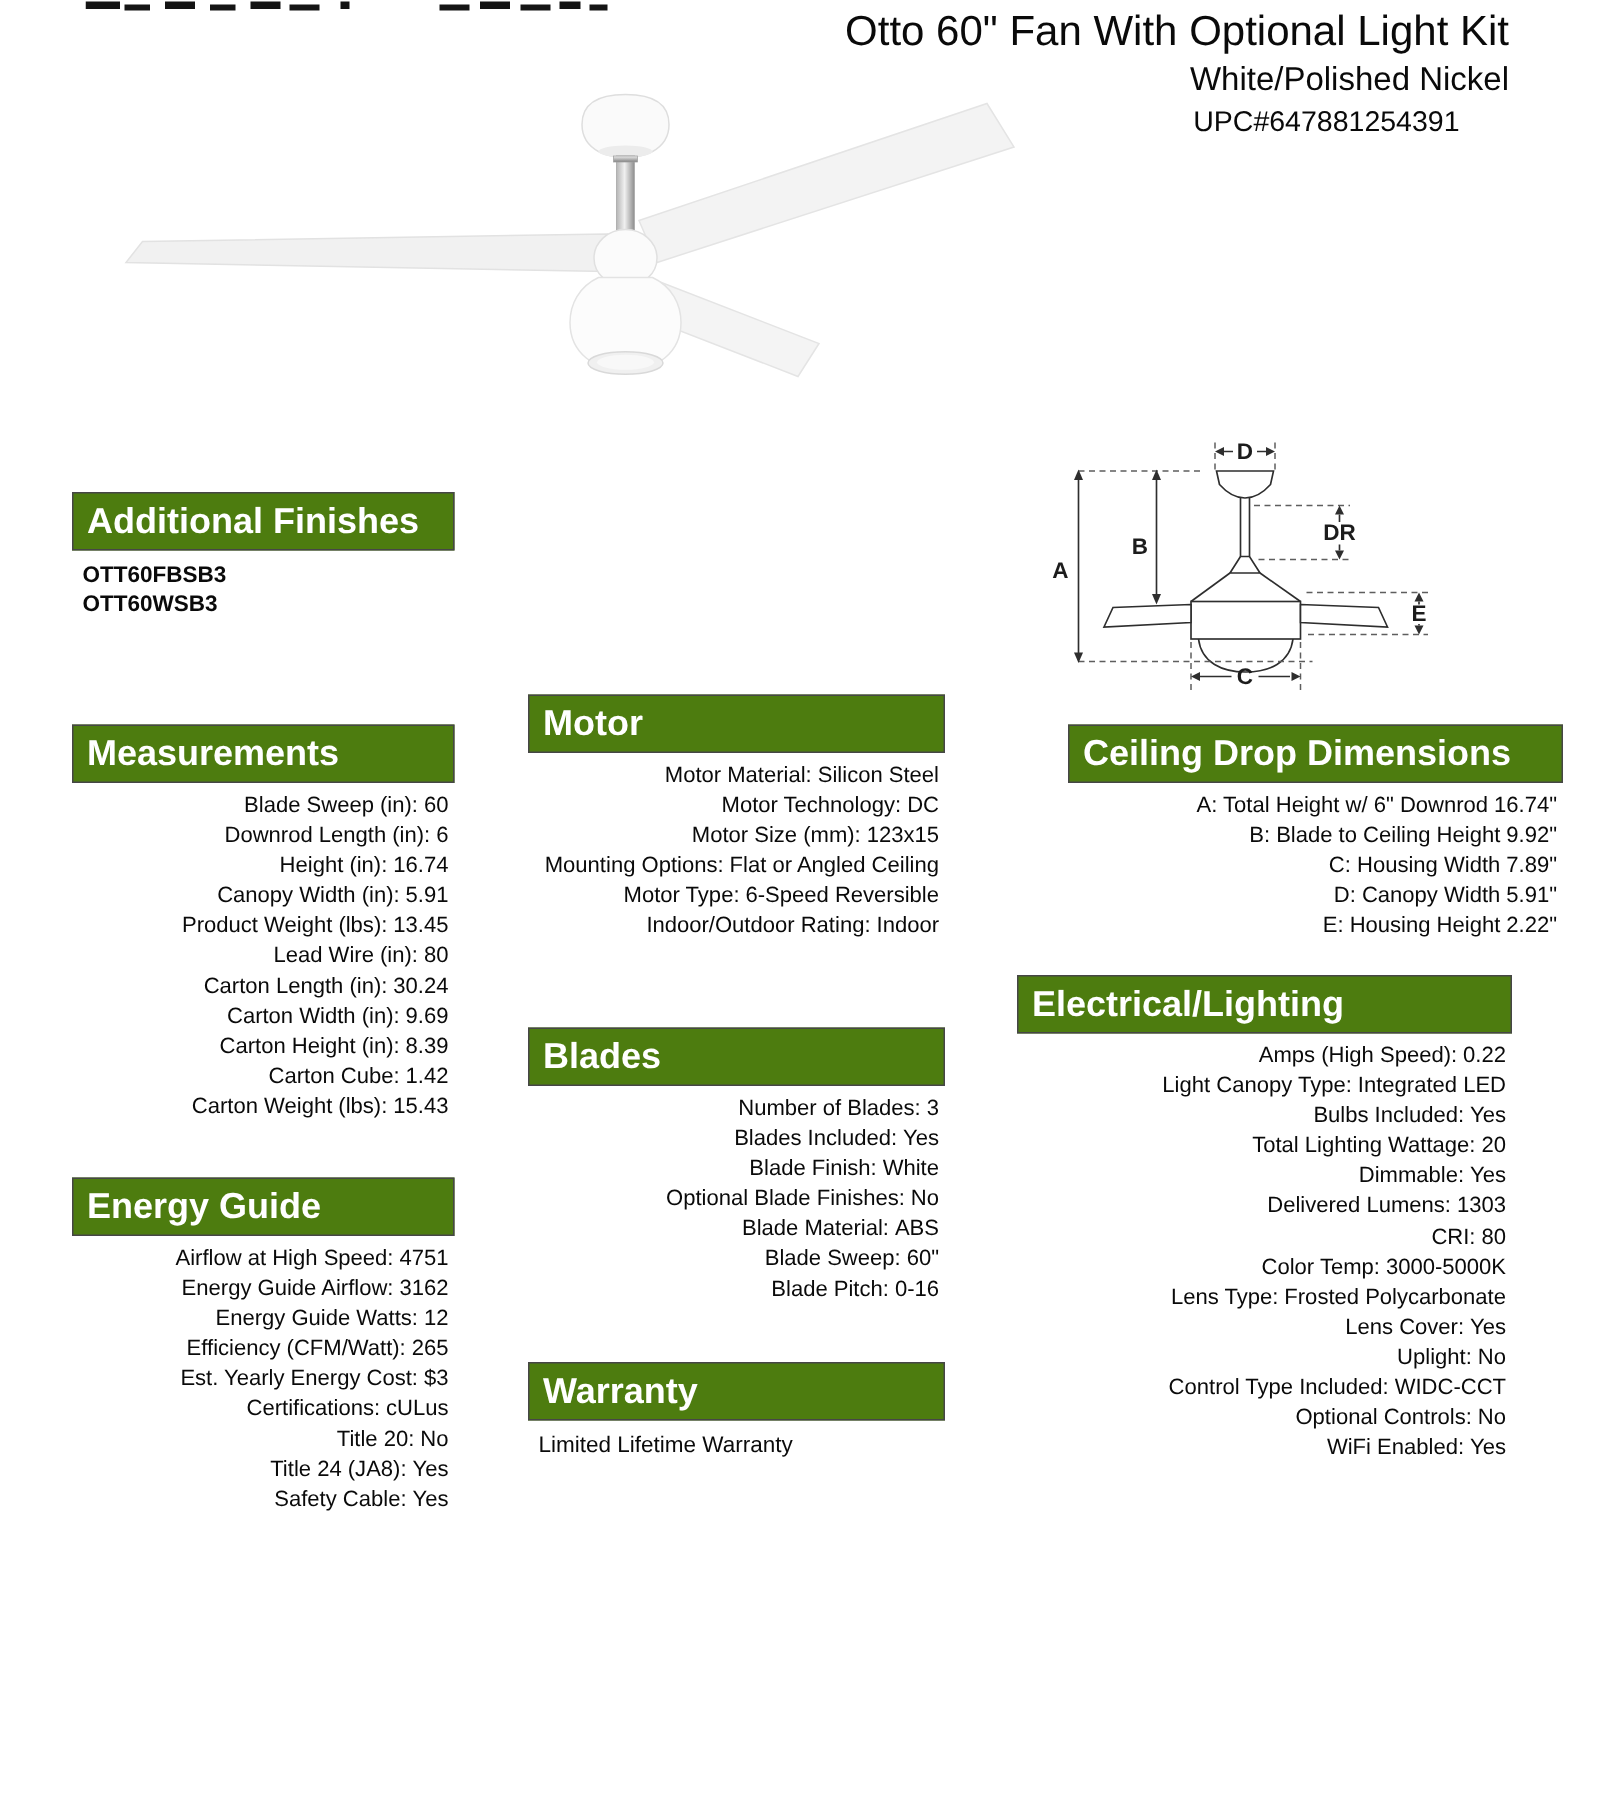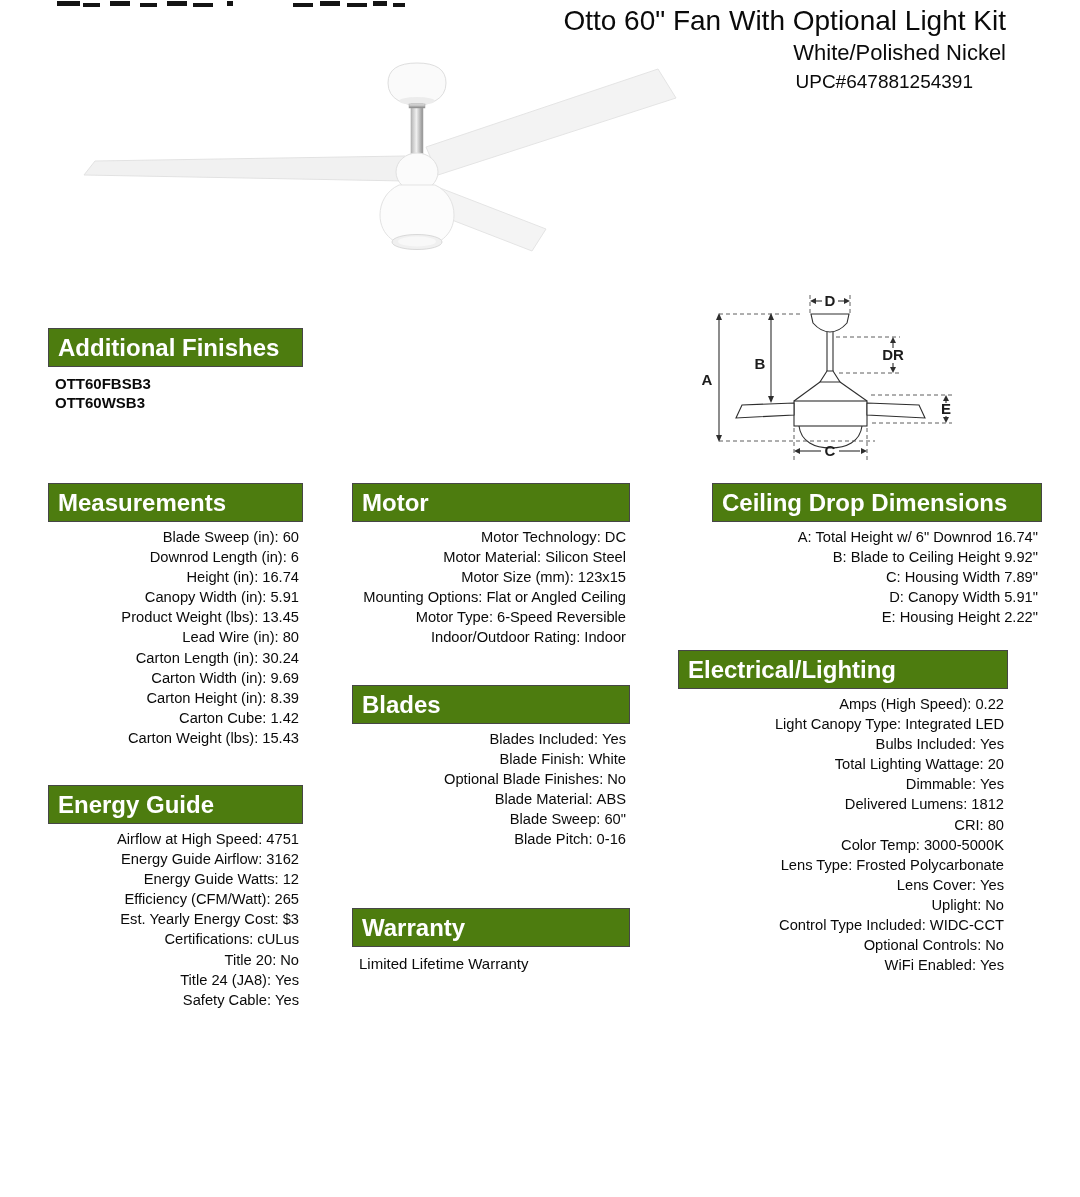--- a/index.html
+++ b/index.html
@@ -26,21 +26,21 @@
   }
   .spec-label{text-align:left;}
   .spec-value{text-align:right;}
   .finish-list{margin-top:7px;padding-left:7px;}
   .finish-item{font-weight:bold;font-size:15px;line-height:19px;}
   .warranty-text{font-size:15px;line-height:20px;margin-top:7px;padding-left:7px;}
 
   .pos-additional{left:48px;top:328px;width:255px;}
   .pos-measurements{left:48px;top:483px;width:255px;}
   .pos-energy{left:48px;top:785px;width:255px;}
-  .pos-motor{left:352px;top:483px;width:278px;}
+  .pos-motor{left:352px;top:463px;width:278px;}
   .pos-blades{left:352px;top:685px;width:278px;}
   .pos-warranty{left:352px;top:908px;width:278px;}
   .pos-ceiling{left:712px;top:483px;width:330px;}
   .pos-electrical{left:678px;top:650px;width:330px;}
 
   .fan-image{position:absolute;left:70px;top:55px;width:630px;height:212px;}
   .dim-diagram{position:absolute;left:690px;top:285px;width:330px;height:190px;}
   .crop-remnant{position:absolute;left:57px;top:0;width:360px;height:8px;}
 
   .diag-solid{stroke:#2e2e2e;stroke-width:1.1;fill:none;}
@@ -284,28 +284,28 @@
         <span class="spec-label">Safety Cable:</span>
         <span class="spec-value">Yes</span>
       </div>
     </div>
 </div>
 
 <div class="spec-section pos-motor">
   <div class="section-header">Motor</div>
   <div class="spec-rows">
       <div class="spec-row">
+        <span class="spec-label">Motor Material:</span>
+        <span class="spec-value">Silicon Steel</span>
+      </div>
+      <div class="spec-row">
         <span class="spec-label">Motor Technology:</span>
         <span class="spec-value">DC</span>
       </div>
       <div class="spec-row">
-        <span class="spec-label">Motor Material:</span>
-        <span class="spec-value">Silicon Steel</span>
-      </div>
-      <div class="spec-row">
         <span class="spec-label">Motor Size (mm):</span>
         <span class="spec-value">123x15</span>
       </div>
       <div class="spec-row">
         <span class="spec-label">Mounting Options:</span>
         <span class="spec-value">Flat or Angled Ceiling</span>
       </div>
       <div class="spec-row">
         <span class="spec-label">Motor Type:</span>
         <span class="spec-value">6-Speed Reversible</span>
@@ -313,20 +313,24 @@
       <div class="spec-row">
         <span class="spec-label">Indoor/Outdoor Rating:</span>
         <span class="spec-value">Indoor</span>
       </div>
     </div>
 </div>
 
 <div class="spec-section pos-blades">
   <div class="section-header">Blades</div>
   <div class="spec-rows">
+      <div class="spec-row">
+        <span class="spec-label">Number of Blades:</span>
+        <span class="spec-value">3</span>
+      </div>
       <div class="spec-row">
         <span class="spec-label">Blades Included:</span>
         <span class="spec-value">Yes</span>
       </div>
       <div class="spec-row">
         <span class="spec-label">Blade Finish:</span>
         <span class="spec-value">White</span>
       </div>
       <div class="spec-row">
         <span class="spec-label">Optional Blade Finishes:</span>
@@ -396,21 +400,21 @@
       <div class="spec-row">
         <span class="spec-label">Total Lighting Wattage:</span>
         <span class="spec-value">20</span>
       </div>
       <div class="spec-row">
         <span class="spec-label">Dimmable:</span>
         <span class="spec-value">Yes</span>
       </div>
       <div class="spec-row">
         <span class="spec-label">Delivered Lumens:</span>
-        <span class="spec-value">1812</span>
+        <span class="spec-value">1303</span>
       </div>
       <div class="spec-row">
         <span class="spec-label">CRI:</span>
         <span class="spec-value">80</span>
       </div>
       <div class="spec-row">
         <span class="spec-label">Color Temp:</span>
         <span class="spec-value">3000-5000K</span>
       </div>
       <div class="spec-row">

